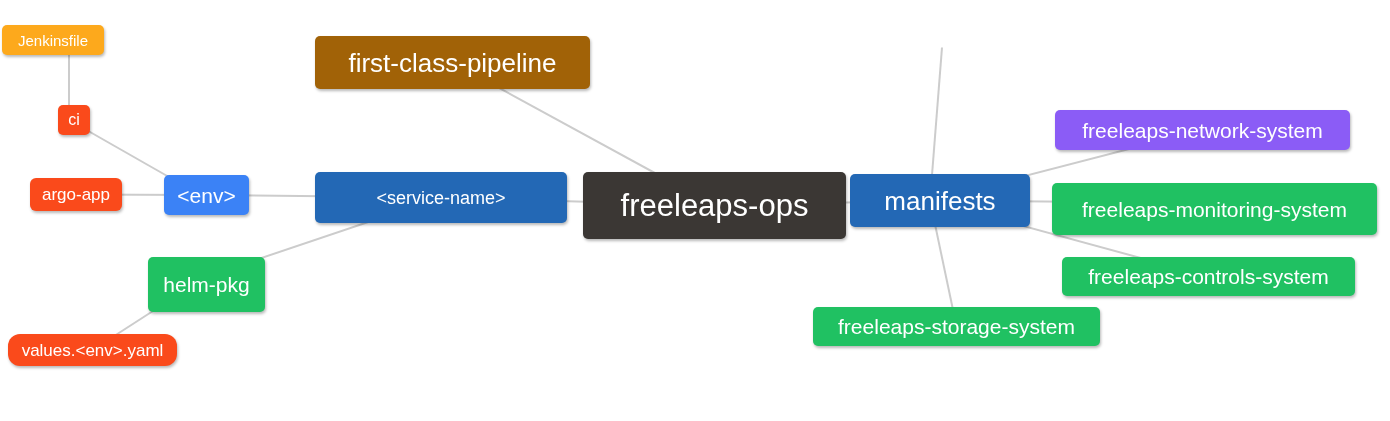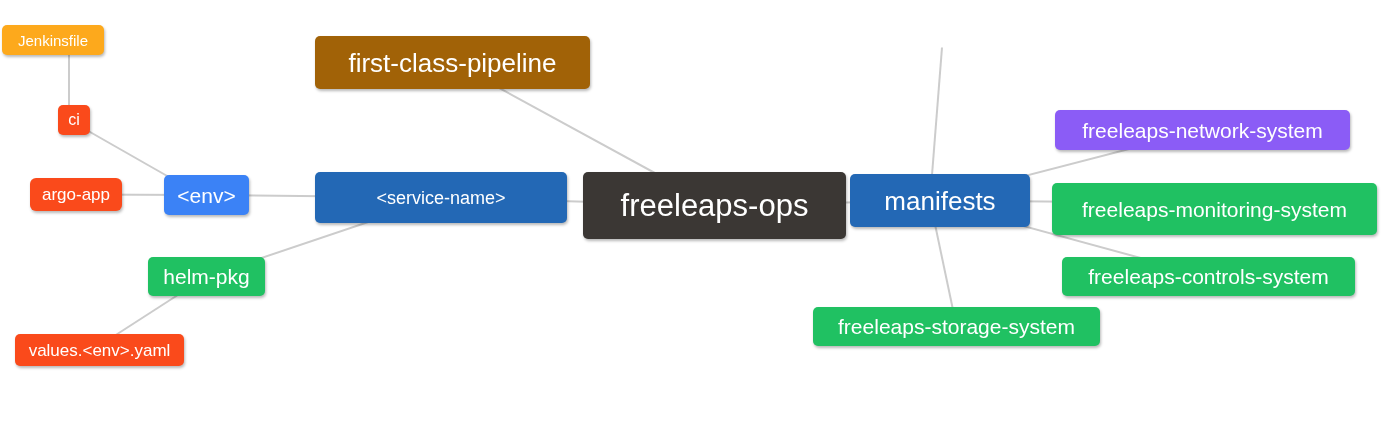--- a/index.html
+++ b/index.html
@@ -51,22 +51,22 @@
       <line x1="930" y1="200.5" x2="1214.5" y2="203" stroke="#cccccc" stroke-width="2"></line>
       <line x1="930" y1="200.5" x2="1208.5" y2="276.5" stroke="#cccccc" stroke-width="2"></line>
       <line x1="930" y1="200.5" x2="956.5" y2="326.5" stroke="#cccccc" stroke-width="2"></line>
     </svg>
 
 <div class="node" style="left: 583px; top: 172px; width: 263px; height: 67px; font-size: 31px; background: rgb(59, 55, 52);">freeleaps-ops</div>
     <div class="node" style="left: 315px; top: 36px; width: 275px; height: 53px; font-size: 26px; background: #a16207;">first-class-pipeline</div>
     <div class="node" style="left: 315px; top: 172px; width: 252px; height: 51px; font-size: 18px; background: rgb(35, 104, 181);">&lt;service-name&gt;</div>
     <div class="node" style="left: 850px; top: 174px; width: 180px; height: 53px; font-size: 26px; background: rgb(35, 104, 181);">manifests</div>
     <div class="node" style="left: 158px; top: 175px; width: 85px; height: 40px; font-size: 21px; background: #3b82f6; margin-left: 6px;">&lt;env&gt;</div>
-    <div class="node" style="left: 148px; top: 257px; width: 117px; height: 39px; font-size: 21px; background: rgb(32, 193, 98);">helm-pkg</div>
+    <div class="node" style="left: 148px; top: 257px; width: 117px; height: 55px; font-size: 21px; background: rgb(32, 193, 98);">helm-pkg</div>
     <div class="node" style="left: 58px; top: 105px; width: 32px; height: 30px; font-size: 16px; background: rgb(250, 74, 27);">ci</div>
     <div class="node" style="left: 30px; top: 178px; width: 92px; height: 33px; font-size: 17px; background: rgb(250, 74, 27); border-radius: 6px;">argo-app</div>
-    <div class="node" style="left: 15px; top: 334px; width: 169px; height: 32px; font-size: 17px; background: rgb(250, 74, 27);">values.&lt;env&gt;.yaml</div>
+    <div class="node" style="left: 8px; top: 334px; width: 169px; height: 32px; font-size: 17px; background: rgb(250, 74, 27); border-radius: 12px;">values.&lt;env&gt;.yaml</div>
     <div class="node" style="left: 2px; top: 25px; width: 102px; height: 30px; font-size: 15px; background: rgb(253, 169, 28);">Jenkinsfile</div>
     <div class="node" style="left: 1055px; top: 110px; width: 295px; height: 40px; font-size: 21px; background: #8b5cf6;">freeleaps-network-system</div>
     <div class="node" style="left: 1052px; top: 183px; width: 325px; height: 52px; font-size: 21px; background: rgb(32, 193, 98);">freeleaps-monitoring-system</div>
     <div class="node" style="left: 1062px; top: 257px; width: 293px; height: 39px; font-size: 21px; background: rgb(32, 193, 98);">freeleaps-controls-system</div>
     <div class="node" style="left: 813px; top: 307px; width: 287px; height: 39px; font-size: 21px; background: rgb(32, 193, 98);">freeleaps-storage-system</div>
   </div>
 
 </body></html>

